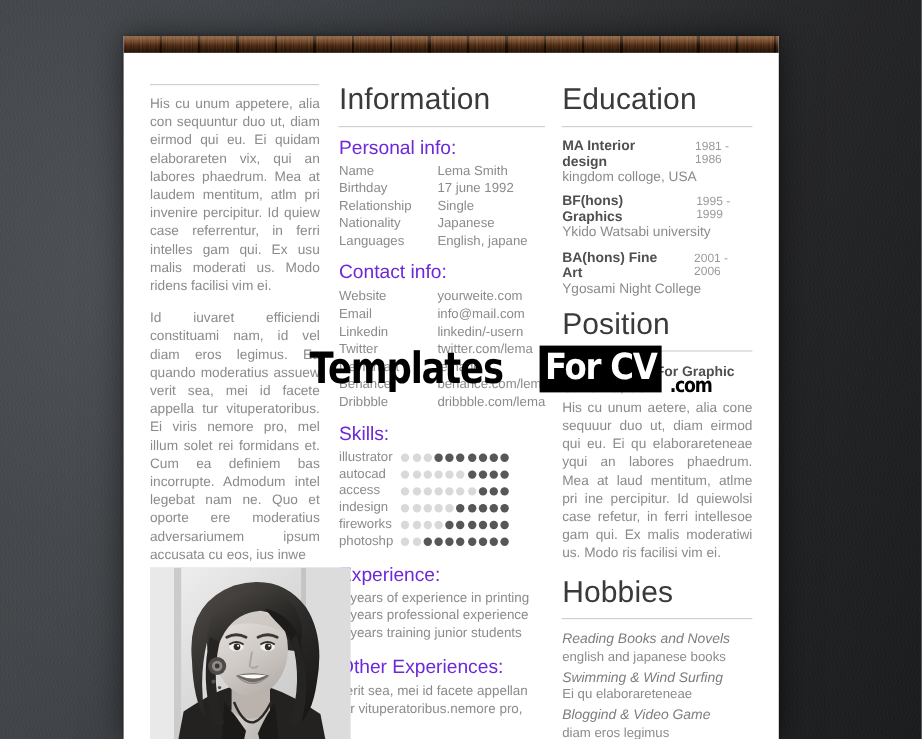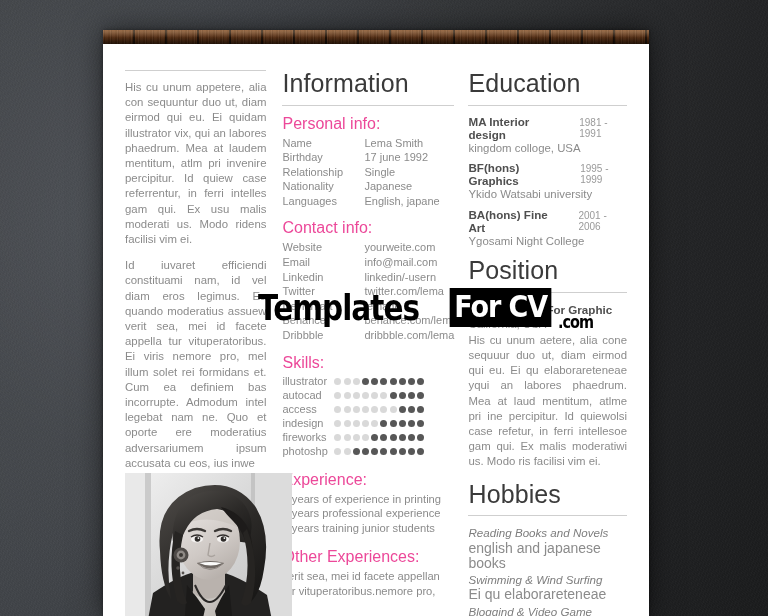--- a/index.html
+++ b/index.html
@@ -100,21 +100,21 @@
 
   .rule {
     height: 1px;
     background: #cfcfcf;
     margin-bottom: 9px;
   }
 
   h2.sub {
     font-weight: 300;
     font-size: 16px;
-    color: #ec4899;
+    color: #6d28d9;
     margin-bottom: 3px;
   }
 
   p.body {
     font-size: 11.4px;
     line-height: 15.2px;
     color: #8b8b8b;
     text-align: justify;
     margin-bottom: 11px;
   }
@@ -156,21 +156,21 @@
   .edu-years { font-size: 10px; color: #9a9a9a; margin-left: auto; }
   .edu-school { font-size: 11.4px; line-height: 14.6px; color: #8b8b8b; }
 
   
   .pos-title { font-size: 11.6px; font-weight: bold; color: #4f4f4f; line-height: 15px; }
   .pos-loc { font-size: 11.4px; color: #8b8b8b; line-height: 15px; }
 
   
   .hobby { margin-bottom: 1px; }
   .hobby-name { font-size: 11.6px; font-style: italic; color: #7d7d7d; line-height: 15.4px; }
-  .hobby-desc { font-size: 14px; color: #8b8b8b; line-height: 15.2px; }
+  .hobby-desc { font-size: 11px; color: #8b8b8b; line-height: 15.2px; }
 
   
   #photo-wrap {
     position: absolute;
     left: 22px;
     top: 443px;
     width: 167px;
     height: 173px;
     background: #cfcfcf;
     overflow: hidden;
@@ -225,21 +225,21 @@
   <div id="wood">
     <div class="grain"></div>
     <div class="planks"></div>
     <div class="shine"></div>
   </div>
 
   <div id="content">
 
     <div class="col col-bio">
       <div class="rule"></div>
-      <p class="body">His cu unum appetere, alia con sequuntur duo ut, diam eirmod qui eu. Ei quidam illustrator vix, qui an labores phaedrum. Mea at laudem mentitum, atlm pri invenire percipitur. Id quiew case referrentur, in ferri intelles gam qui. Ex usu malis moderati us. Modo ridens facilisi vim ei.</p>
+      <p class="body">His cu unum appetere, alia con sequuntur duo ut, diam eirmod qui eu. Ei quidam elaborareten vix, qui an labores phaedrum. Mea at laudem mentitum, atlm pri invenire percipitur. Id quiew case referrentur, in ferri intelles gam qui. Ex usu malis moderati us. Modo ridens facilisi vim ei.</p>
       <p class="body">Id iuvaret efficiendi constituami nam, id vel diam eros legimus. Ea quando moderatius assuew verit sea, mei id facete appella tur vituperatoribus. Ei viris nemore pro, mel illum solet rei formidans et. Cum ea definiem bas incorrupte. Admodum intel legebat nam ne. Quo et oporte ere moderatius adversariumem ipsum accusata cu eos, ius inwe</p>
     </div>
 
     <div class="col col-info">
       <h1 class="section">Information</h1>
       <div class="rule"></div>
 
       <h2 class="sub">Personal info:</h2>
       <div class="kv-group" id="personal-list">
           <div class="kv">
@@ -404,21 +404,21 @@
         </div>
     </div>
 
     <div class="col col-edu">
       <h1 class="section">Education</h1>
       <div class="rule"></div>
       <div id="education-list">
           <div class="edu-entry">
             <div class="edu-head">
               <span class="edu-deg">MA Interior design</span>
-              <span class="edu-years">1981 - 1991</span>
+              <span class="edu-years">1981 - 1986</span>
             </div>
             <div class="edu-school">kingdom colloge, USA</div>
           </div>
           <div class="edu-entry">
             <div class="edu-head">
               <span class="edu-deg">BF(hons) Graphics</span>
               <span class="edu-years">1995 - 1999</span>
             </div>
             <div class="edu-school">Ykido Watsabi university</div>
           </div>

